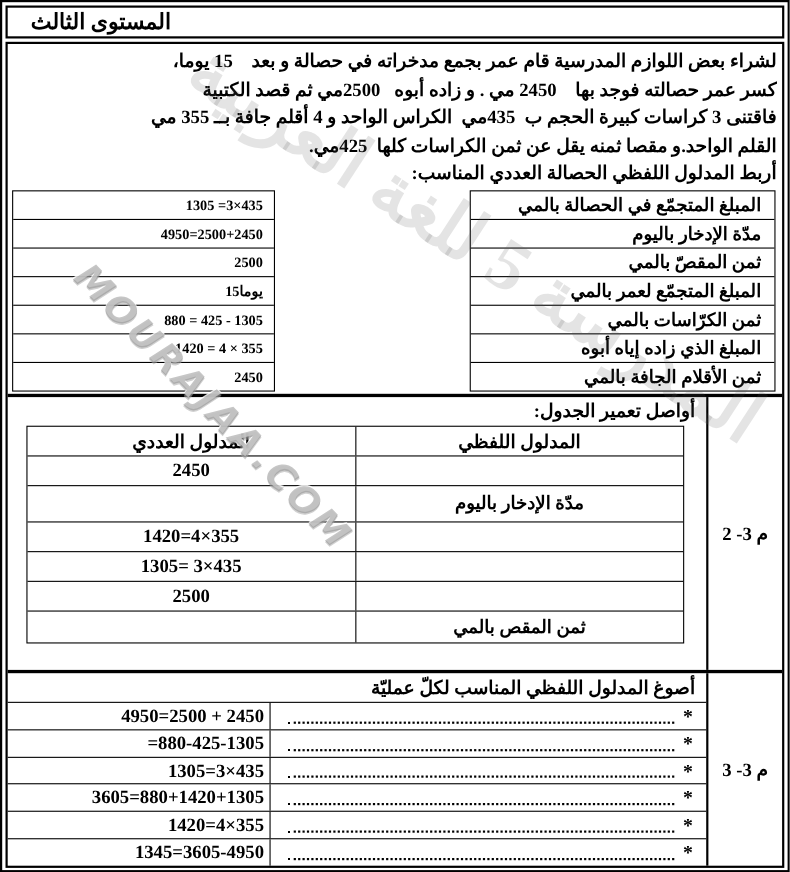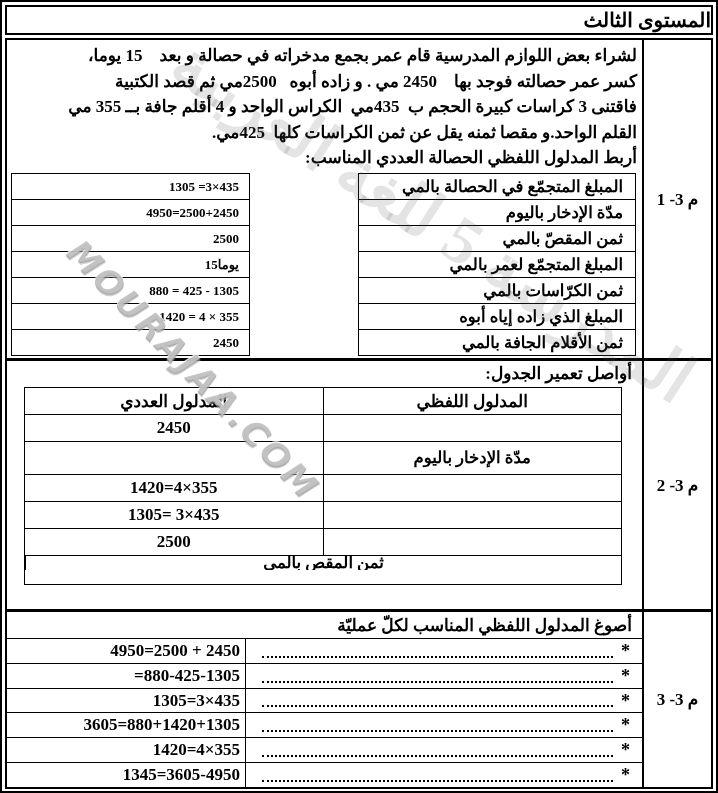--- a/index.html
+++ b/index.html
@@ -15,23 +15,24 @@
     font-family:"Liberation Serif","DejaVu Serif",serif;
     font-weight:bold;
     color:#000;
     overflow:hidden;
   }
   
   .title-box{
     border:2px solid #000;
     height:26px;
     margin-bottom:3px;
-    text-align:right;
+    text-align:left;
     font-size:20px;
     line-height:26px;
+    padding-left:21px;
   }
   
   .main-box{
     border:2px solid #000;
     height:747px;
     box-sizing:content-box;
     display:flex;
     flex-direction:column;
   }
   .sec{display:flex;}
@@ -78,21 +79,21 @@
   .s2-instr{font-size:17px;line-height:22px;padding:2px 10px 0 12px;text-align:right;}
   .s2-table{
     border:1.5px solid #000;
     margin:2px 20px 0 17px;
   }
   .s2-row{display:flex;border-bottom:1px solid #000;}
   .s2-table .s2-row:last-child{border-bottom:none;}
   .s2-head{height:27px;}
   .s2-row{height:26px;}
   .s2-row.tall{height:32px;}
-  .s2-row.tall2{height:28px;flex-direction:column;}
+  .s2-row.tall2{height:28px;}
   .s2-cell{
     flex:1;
     display:flex;align-items:center;justify-content:center;
     overflow:hidden;white-space:nowrap;
   }
   .s2-cell.verbal{border-left:1px solid #000;font-size:16.5px;}
   .s2-cell.numeric{direction:ltr;font-size:17px;}
   .s2-head .s2-cell{font-size:17px;}
   
   .s3{display:flex;flex-direction:column;}
@@ -153,23 +154,20 @@
   <div class="wm wm-site">MOURAJAA.COM</div>
   <div class="wm wm-ar">المدرسة 5 للغة العربية</div>
 
   <div class="title-box">
     <span>المستوى الثالث</span>
   </div>
 
   <div class="main-box">
 
     <section class="sec sec1">
-      <div class="sec-label">
-        <span>م 3- 1</span>
-      </div>
       <div class="sec-content">
         <div class="para">
           <div class="pline">لشراء بعض اللوازم المدرسية قام عمر بجمع مدخراته في حصالة و بعد    15 يوما،</div>
           <div class="pline">كسر عمر حصالته فوجد بها    2450 مي . و زاده أبوه   2500مي ثم قصد الكتبية</div>
           <div class="pline">فاقتنى 3 كراسات كبيرة الحجم ب  435مي  الكراس الواحد و 4 أقلم جافة بــ 355 مي</div>
           <div class="pline">القلم الواحد.و مقصا ثمنه يقل عن ثمن الكراسات كلها  425مي.</div>
           <div class="pline">أربط المدلول اللفظي الحصالة العددي المناسب:</div>
         </div>
         <div class="match">
           <div class="mtbl tbl-labels">

